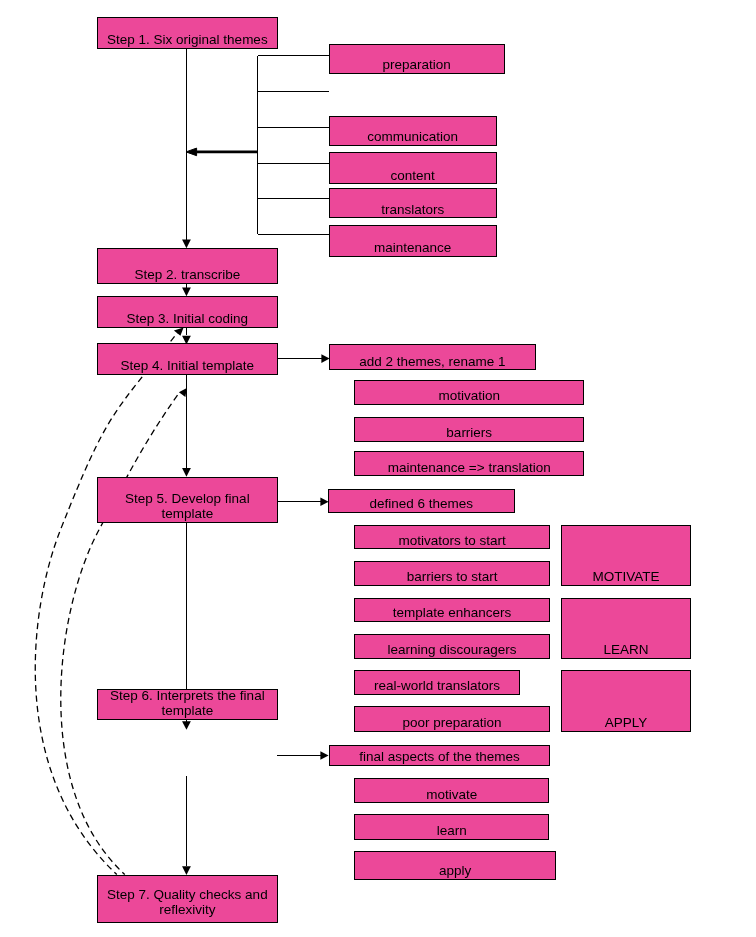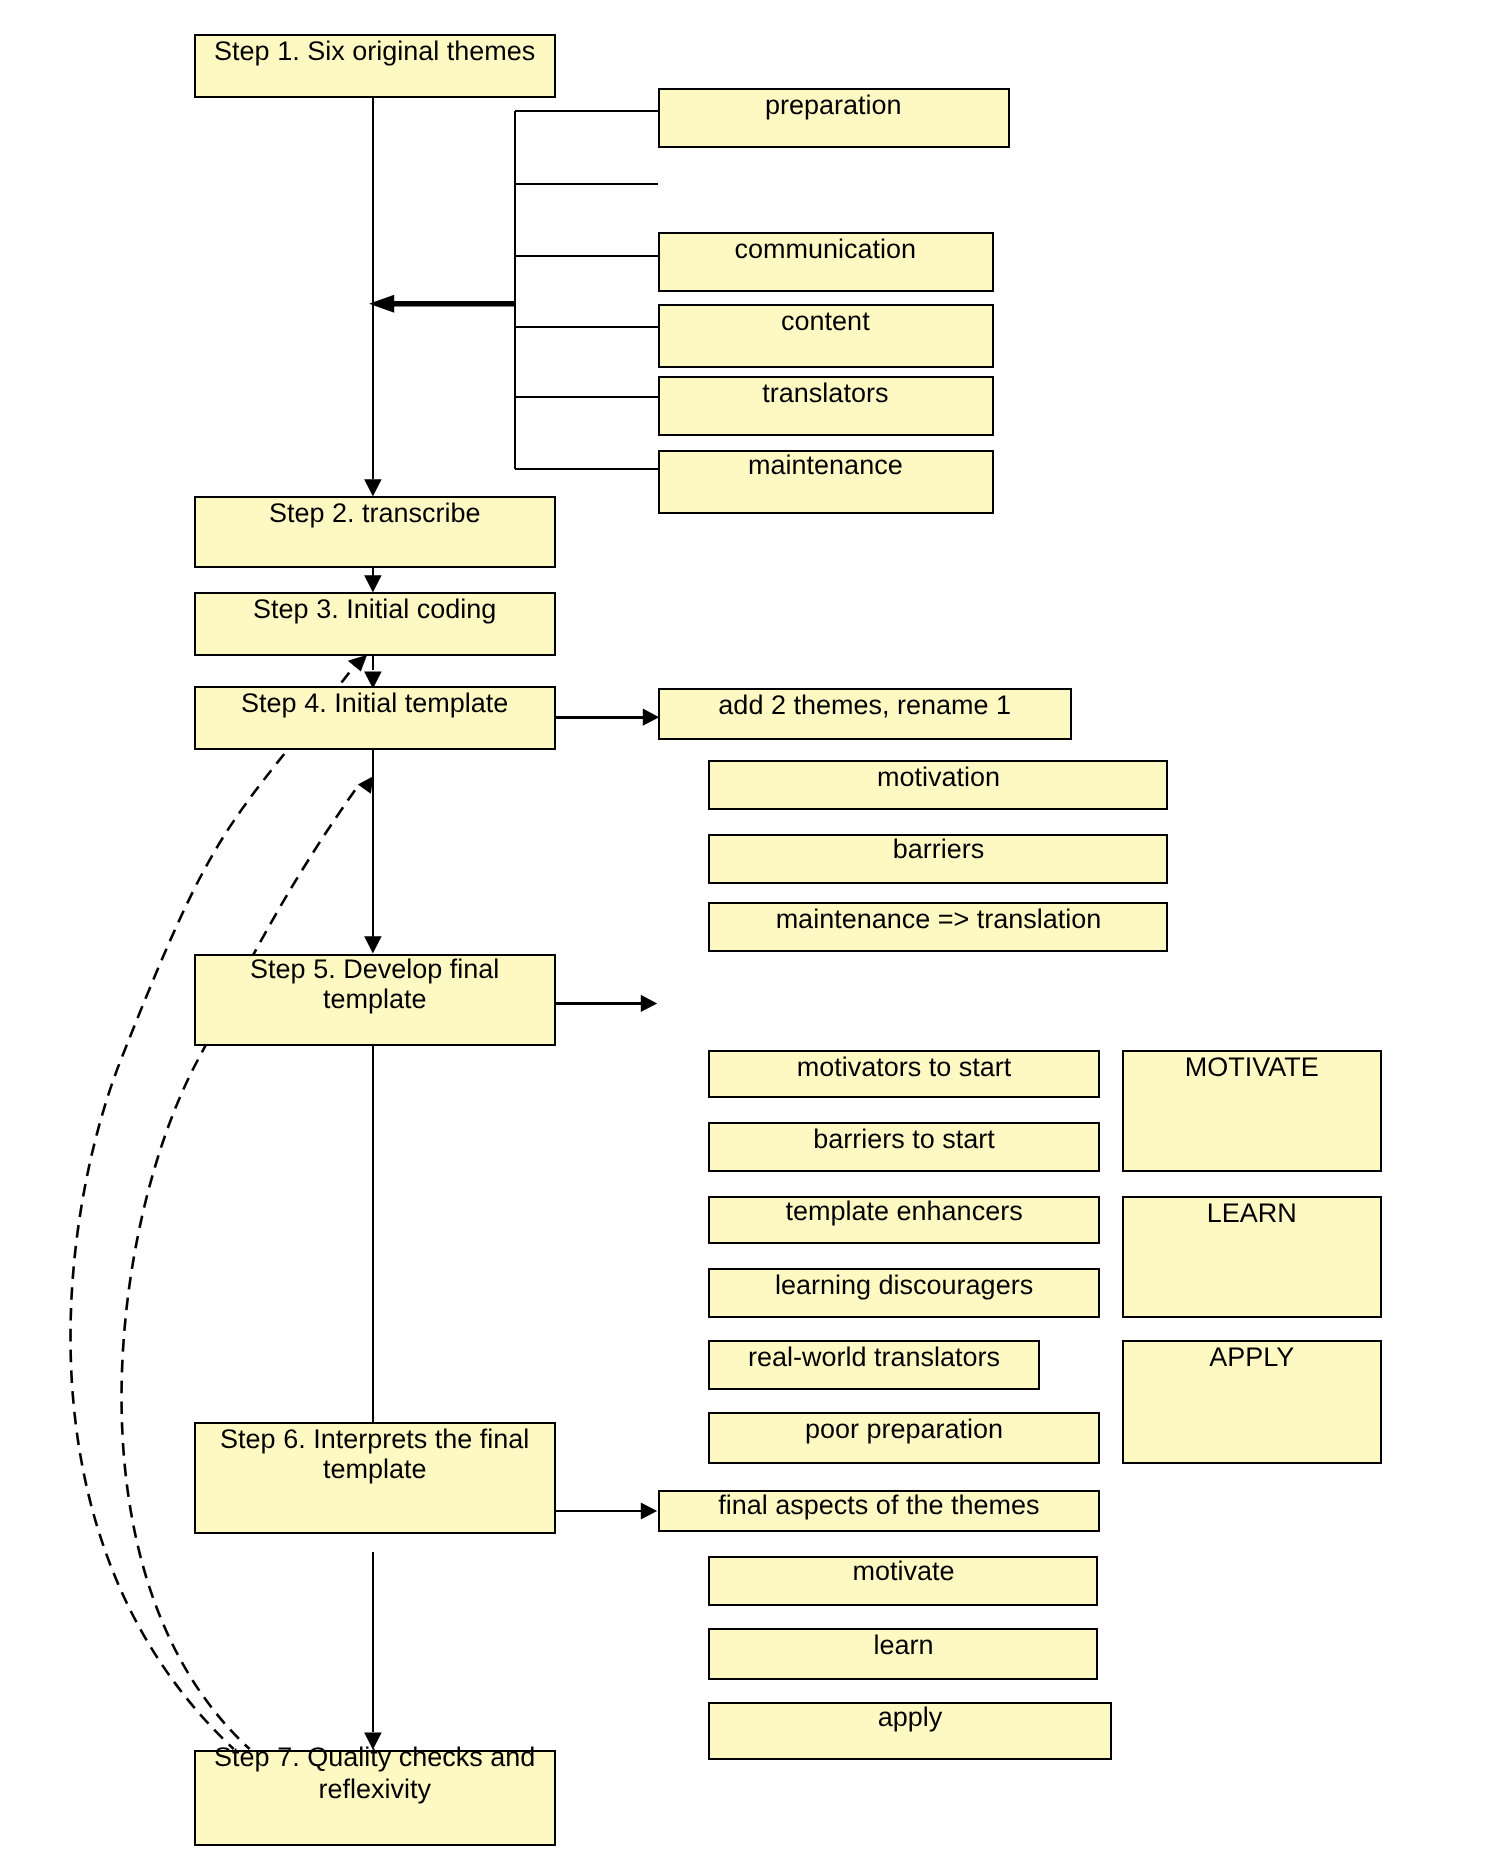--- a/index.html
+++ b/index.html
@@ -1,20 +1,20 @@
 <!DOCTYPE html>
 <html><head>
 <meta charset="utf-8">
 <style>
   html,body{margin:0;padding:0;background:#ffffff;}
   #page{position:relative;width:756px;height:937px;background:#ffffff;overflow:hidden;
         font-family:"Liberation Sans",sans-serif;font-size:13.5px;color:#000000;
         -webkit-font-smoothing:antialiased;}
-  .node{position:absolute;box-sizing:border-box;border:1px solid #000000;background:#fef9c3;
-        display:flex;align-items:flex-start;justify-content:center;text-align:center;
+  .node{position:absolute;box-sizing:border-box;border:1px solid #000000;background:#ec4899;
+        display:flex;align-items:flex-end;justify-content:center;text-align:center;
         line-height:15.2px;z-index:3;}
   .node span{display:block;width:100%;padding:0 2px;box-sizing:border-box;position:relative;top:-0.5px;}
   .node span.raise{top:-4.5px;}
   svg.layer{position:absolute;left:0;top:0;width:756px;height:937px;}
   #wires{z-index:1;}
   #wires-top{z-index:2;pointer-events:none;}
 </style>
 </head>
 <body>
 
@@ -81,21 +81,21 @@
   </div>
   <div class="node" style="left:96.5px;top:296.2px;width:181.7px;height:31.8px;">
     <span>Step 3. Initial coding</span>
   </div>
   <div class="node" style="left:96.5px;top:343.4px;width:181.7px;height:31.2px;">
     <span>Step 4. Initial template</span>
   </div>
   <div class="node" style="left:96.5px;top:476.7px;width:181.7px;height:45.9px;">
     <span>Step 5. Develop final template</span>
   </div>
-  <div class="node" style="left:96.5px;top:711px;width:181.7px;height:56px;">
+  <div class="node" style="left:96.5px;top:689px;width:181.7px;height:31px;">
     <span>Step 6. Interprets the final template</span>
   </div>
   <div class="node" style="left:96.5px;top:874.9px;width:181.7px;height:48.1px;">
     <span class="raise">Step 7. Quality checks and reflexivity</span>
   </div>
 
   <div class="node" style="left:328.6px;top:44.3px;width:176px;height:29.9px;">
     <span>preparation</span>
   </div>
   <div class="node" style="left:328.6px;top:116.3px;width:168.2px;height:29.9px;">
@@ -117,20 +117,23 @@
   <div class="node" style="left:354.3px;top:380px;width:229.9px;height:25.0px;">
     <span>motivation</span>
   </div>
   <div class="node" style="left:354.3px;top:416.8px;width:229.9px;height:25.0px;">
     <span>barriers</span>
   </div>
   <div class="node" style="left:354.3px;top:451.3px;width:229.9px;height:25.0px;">
     <span>maintenance =&gt; translation</span>
   </div>
 
+  <div class="node" style="left:327.6px;top:488.5px;width:187.5px;height:24.1px;">
+    <span>defined 6 themes</span>
+  </div>
   <div class="node" style="left:354px;top:525.3px;width:196.1px;height:24.0px;">
     <span>motivators to start</span>
   </div>
   <div class="node" style="left:354px;top:561.4px;width:196.1px;height:24.4px;">
     <span>barriers to start</span>
   </div>
   <div class="node" style="left:354px;top:597.5px;width:196.1px;height:24.2px;">
     <span>template enhancers</span>
   </div>
   <div class="node" style="left:354px;top:634.4px;width:196.1px;height:24.2px;">

